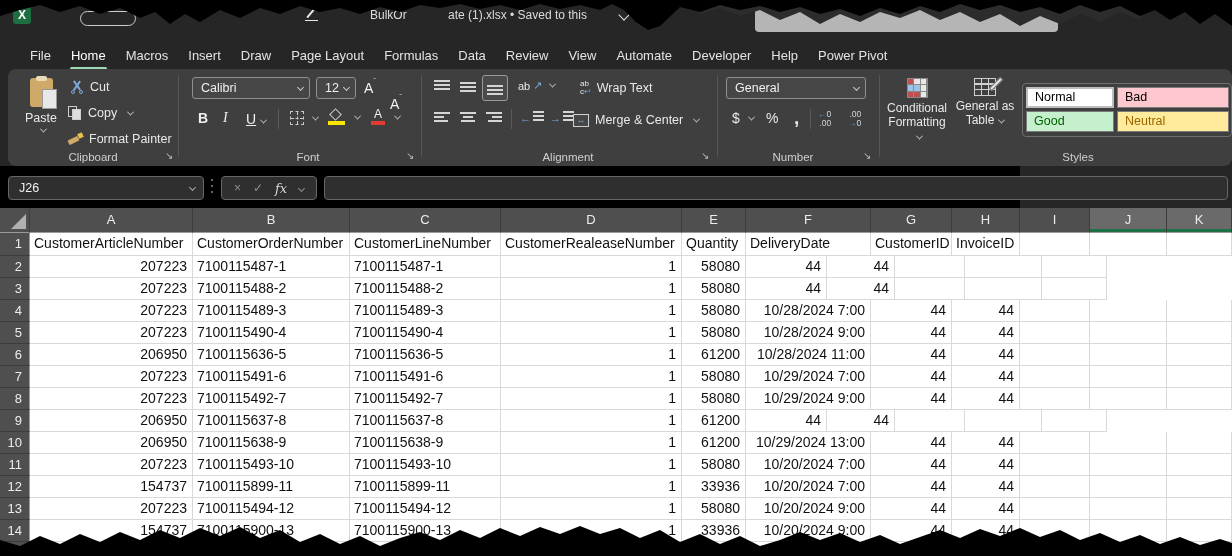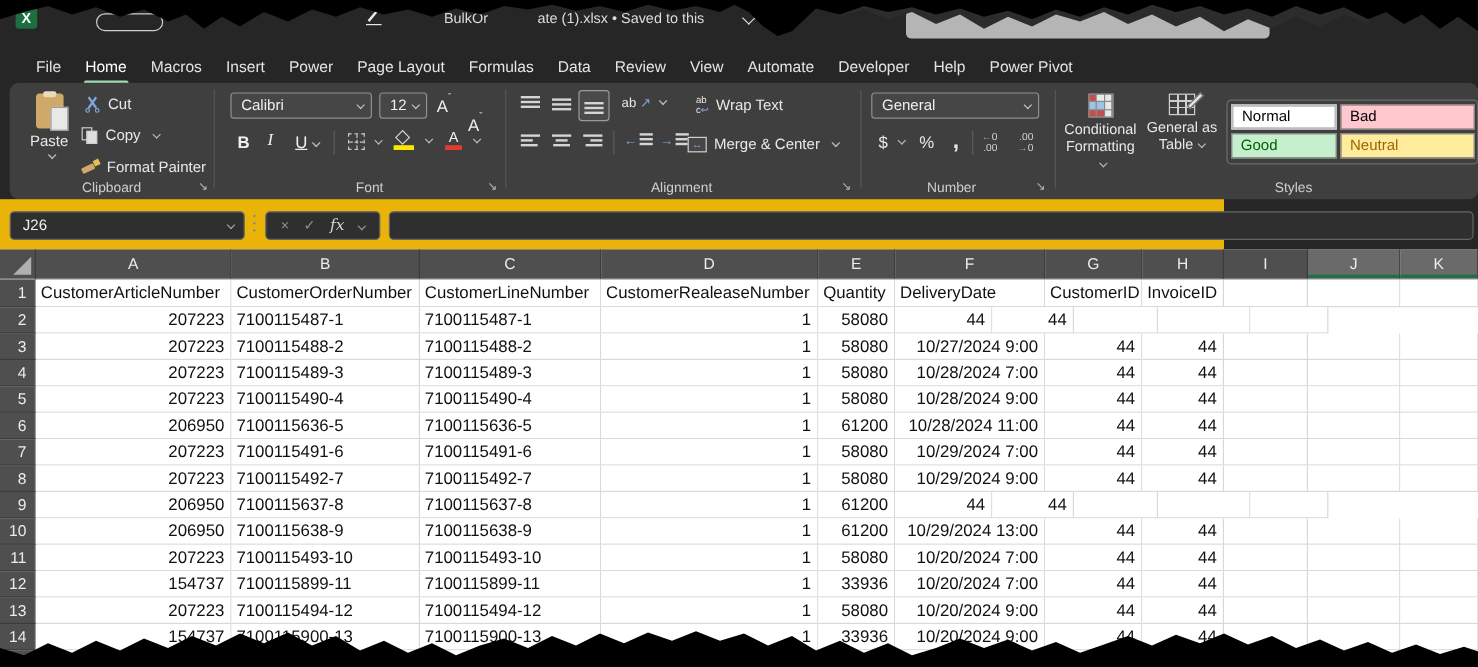--- a/index.html
+++ b/index.html
@@ -103,21 +103,21 @@
   .fat-ico { position:relative; width:22px; height:18px; margin:0 auto 3px; border:1px solid #cfcfcf; background:linear-gradient(#3f3f3f,#3f3f3f); }
   .fat-ico::before { content:""; position:absolute; inset:0; background:
      linear-gradient(to right, transparent 31%, #cfcfcf 31%, #cfcfcf 36%, transparent 36%, transparent 64%, #cfcfcf 64%, #cfcfcf 69%, transparent 69%),
      linear-gradient(to bottom, transparent 28%, #cfcfcf 28%, #cfcfcf 36%, transparent 36%, transparent 62%, #cfcfcf 62%, #cfcfcf 70%, transparent 70%); }
   .fat-ico .brush { position:absolute; right:-3px; top:-3px; width:4px; height:16px; background:#e8e8e8; transform:rotate(45deg); border:1px solid #6b6b6b; }
   .gallery { position:absolute; left:1014px; top:14px; width:210px; height:54px; background:#3f3f3f; border:1px solid #6e6e6e; border-radius:4px; padding:3px; display:grid; grid-template-columns:88px 112px; grid-auto-rows:21px; gap:3px; overflow:hidden; }
   .style-cell { font-size:12.5px; padding:2px 0 0 7px; border:1px solid #7a7a7a; white-space:nowrap; overflow:hidden; }
   .style-cell.sel { border:2px solid #bdbdbd; padding-top:1px; }
 
   
-  .formularow { position:absolute; left:0; top:166px; width:1020px; height:42px; background:#eab308; }
+  .formularow { position:absolute; left:0; top:166px; width:1020px; height:42px; background:#000000; }
   .namebox { position:absolute; left:8px; top:10px; width:196px; height:24px; background:#2f2f2f; border:1px solid #666; border-radius:4px; color:#f0f0f0; font-size:12.5px; padding:4px 0 0 10px; }
   .namebox .cchev { position:absolute; right:8px; top:8px; width:5px; height:5px; border-right:1.4px solid #a9a9a9; border-bottom:1.4px solid #a9a9a9; transform:rotate(45deg); }
   .vdots { position:absolute; left:211px; top:13px; width:2px; height:2px; background:#8a8a8a; border-radius:50%; box-shadow:0 6px 0 #8a8a8a, 0 12px 0 #8a8a8a; }
   .fxgroup { position:absolute; left:221px; top:10px; width:96px; height:24px; border:1px solid #666; border-radius:4px; background:#2f2f2f; display:flex; align-items:center; justify-content:space-evenly; color:#8f8f8f; }
   .fxgroup .fx { font-family:"DejaVu Serif", serif; font-style:italic; font-size:13px; color:#d5d5d5; }
   .fxgroup .ck { font-size:12px; }
   .fxgroup .cchev { width:5px; height:5px; border-right:1.4px solid #8f8f8f; border-bottom:1.4px solid #8f8f8f; transform:rotate(45deg); }
   .formulainput { position:absolute; left:324px; top:10px; width:904px; height:24px; background:#2f2f2f; border:1px solid #666; border-radius:4px; }
 
   
@@ -152,21 +152,21 @@
     <span class="title-text" style="left:448px">ate (1).xlsx • Saved to this</span>
     <span class="tb-chev"></span>
     <div class="searchbox"></div>
   </div>
 
   <div class="tabrow">
       <div class="tab">File</div>
       <div class="tab active">Home</div>
       <div class="tab">Macros</div>
       <div class="tab">Insert</div>
-      <div class="tab">Power</div>
+      <div class="tab">Draw</div>
       <div class="tab">Page Layout</div>
       <div class="tab">Formulas</div>
       <div class="tab">Data</div>
       <div class="tab">Review</div>
       <div class="tab">View</div>
       <div class="tab">Automate</div>
       <div class="tab">Developer</div>
       <div class="tab">Help</div>
       <div class="tab">Power Pivot</div>
     </div>
@@ -413,21 +413,20 @@
           <div class="cell" style="width: 77px; text-align: left;"></div>
           <div class="cell" style="width: 65px; text-align: left;"></div>
         </div>
         <div class="grow ">
           <div class="rowhdr">3</div>
           <div class="cell" style="width: 163px; text-align: right;">207223</div>
           <div class="cell" style="width: 157px; text-align: left;">7100115488-2</div>
           <div class="cell" style="width: 151px; text-align: left;">7100115488-2</div>
           <div class="cell" style="width: 181px; text-align: right;">1</div>
           <div class="cell" style="width: 64px; text-align: right;">58080</div>
-          <div class="cell" style="width: 125px; text-align: right;">10/27/2024 9:00</div>
           <div class="cell" style="width: 81px; text-align: right;">44</div>
           <div class="cell" style="width: 68px; text-align: right;">44</div>
           <div class="cell" style="width: 70px; text-align: left;"></div>
           <div class="cell" style="width: 77px; text-align: left;"></div>
           <div class="cell" style="width: 65px; text-align: left;"></div>
         </div>
         <div class="grow ">
           <div class="rowhdr">4</div>
           <div class="cell" style="width: 163px; text-align: right;">207223</div>
           <div class="cell" style="width: 157px; text-align: left;">7100115489-3</div>

